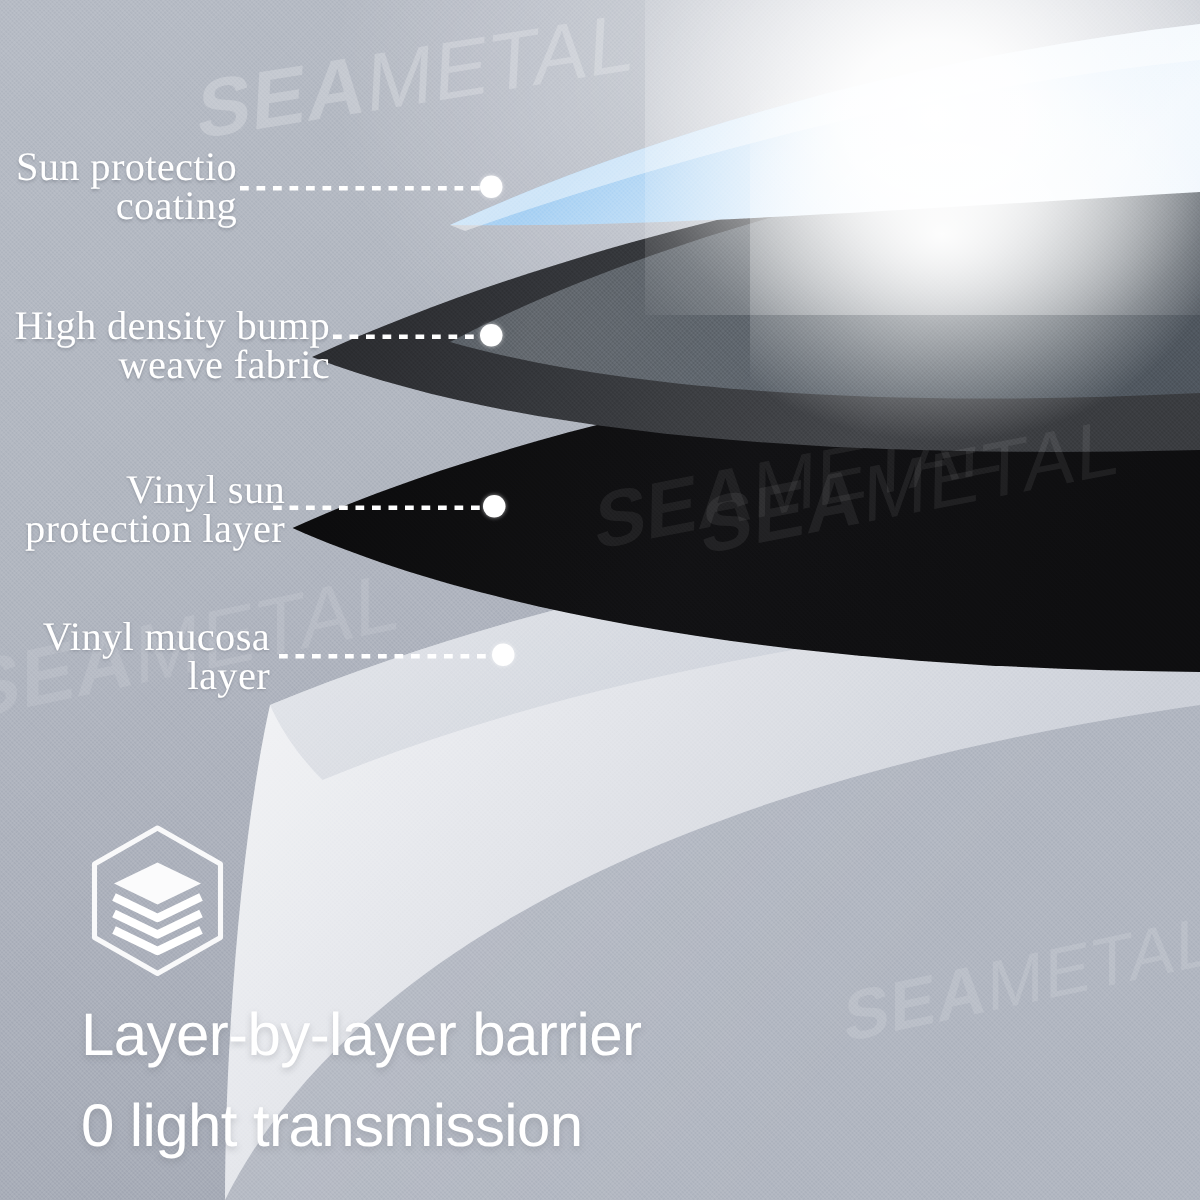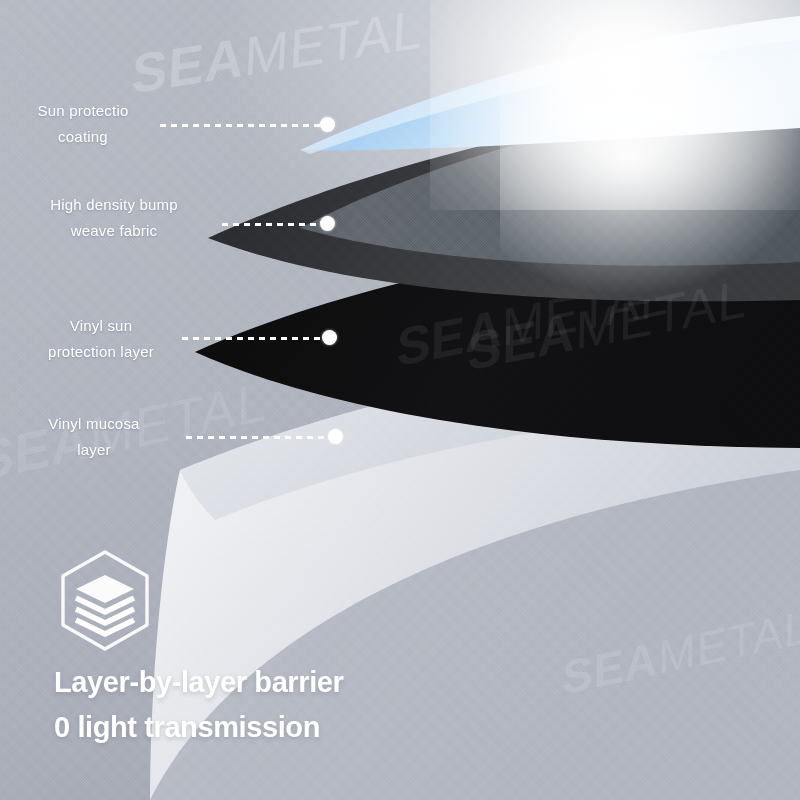--- a/index.html
+++ b/index.html
@@ -36,26 +36,27 @@
   .glare2{
     position:absolute;left:500px;top:60px;width:320px;height:240px;
     background:radial-gradient(ellipse at 40% 40%, rgba(255,255,255,.95) 0%, rgba(255,255,255,.5) 30%, rgba(255,255,255,0) 68%);
     pointer-events:none;
   }
 
   
   .callout{position:absolute;}
   .cl-text{
     color:#ffffff;
-    font-size:15px;
+    font-size:27px;
     line-height:26px;
-    text-align:center;
+    text-align:right;
     letter-spacing:.2px;
     white-space:pre-line;
     text-shadow:0 1px 2px rgba(80,86,96,.35);
+    font-family:Liberation Serif, serif;
   }
   .leader{position:absolute;height:3px;
     background-image:linear-gradient(to right,#ffffff 0 6px, rgba(255,255,255,0) 6px 11px);
     background-size:11px 3px;background-repeat:repeat-x;}
   .dot{position:absolute;width:15px;height:15px;border-radius:50%;background:#fff;
        box-shadow:0 0 3px rgba(255,255,255,.6);}
 
   
   .wm{
     position:absolute;color:rgba(255,255,255,0.16);
@@ -65,21 +66,21 @@
   .wm .lt{font-weight:400;}
   .wm-1{left:130px;top:20px;font-size:54px;transform:rotate(-9deg) skewX(-12deg);color:rgba(255,255,255,0.22);}
   .wm-2{left:465px;top:295px;font-size:52px;transform:rotate(-11deg) skewX(-12deg);color:rgba(255,255,255,0.07);}
   .wm-3{left:-25px;top:400px;font-size:54px;transform:rotate(-12deg) skewX(-12deg);color:rgba(255,255,255,0.11);}
   .wm-4{left:560px;top:625px;font-size:46px;transform:rotate(-12deg) skewX(-12deg);color:rgba(255,255,255,0.13);}
 
   
   .icon-box{position:absolute;left:55px;top:548px;width:100px;height:105px;}
   .headline{
     position:absolute;left:54px;top:660px;
-    color:#ffffff;font-weight:700;font-size:29px;line-height:45px;
+    color:#ffffff;font-weight:400;font-size:40px;line-height:61px;
     letter-spacing:-0.4px;white-space:pre-line;
     text-shadow:0 2px 4px rgba(90,95,105,.25);
   }
 </style>
 </head>
 <body>
 
 <div id="stage">
 
   <svg class="sheetsvg" viewBox="0 0 800 800">
@@ -157,21 +158,21 @@
   <div class="wm wm-4"><span>SEA</span><span class="lt">METAL</span></div>
 
   <div class="callout">
     <div class="cl-text" style="position:absolute;left:8px;top:98px;width:150px;">Sun protectio
 coating</div>
     <div class="leader" style="left:160px;top:124px;width:160px;"></div>
     <div class="dot" style="left:320px;top:117px;"></div>
   </div>
 
   <div class="callout">
-    <div class="cl-text" style="position:absolute;left:8px;top:192px;width:212px;">High density bump
+    <div class="cl-text" style="position:absolute;left:8px;top:204px;width:212px;">High density bump
 weave fabric</div>
     <div class="leader" style="left:222px;top:223px;width:98px;"></div>
     <div class="dot" style="left:320px;top:216px;"></div>
   </div>
 
   <div class="callout">
     <div class="cl-text" style="position:absolute;left:12px;top:313px;width:178px;">Vinyl sun
 protection layer</div>
     <div class="leader" style="left:182px;top:337px;width:140px;"></div>
     <div class="dot" style="left:322px;top:330px;"></div>

